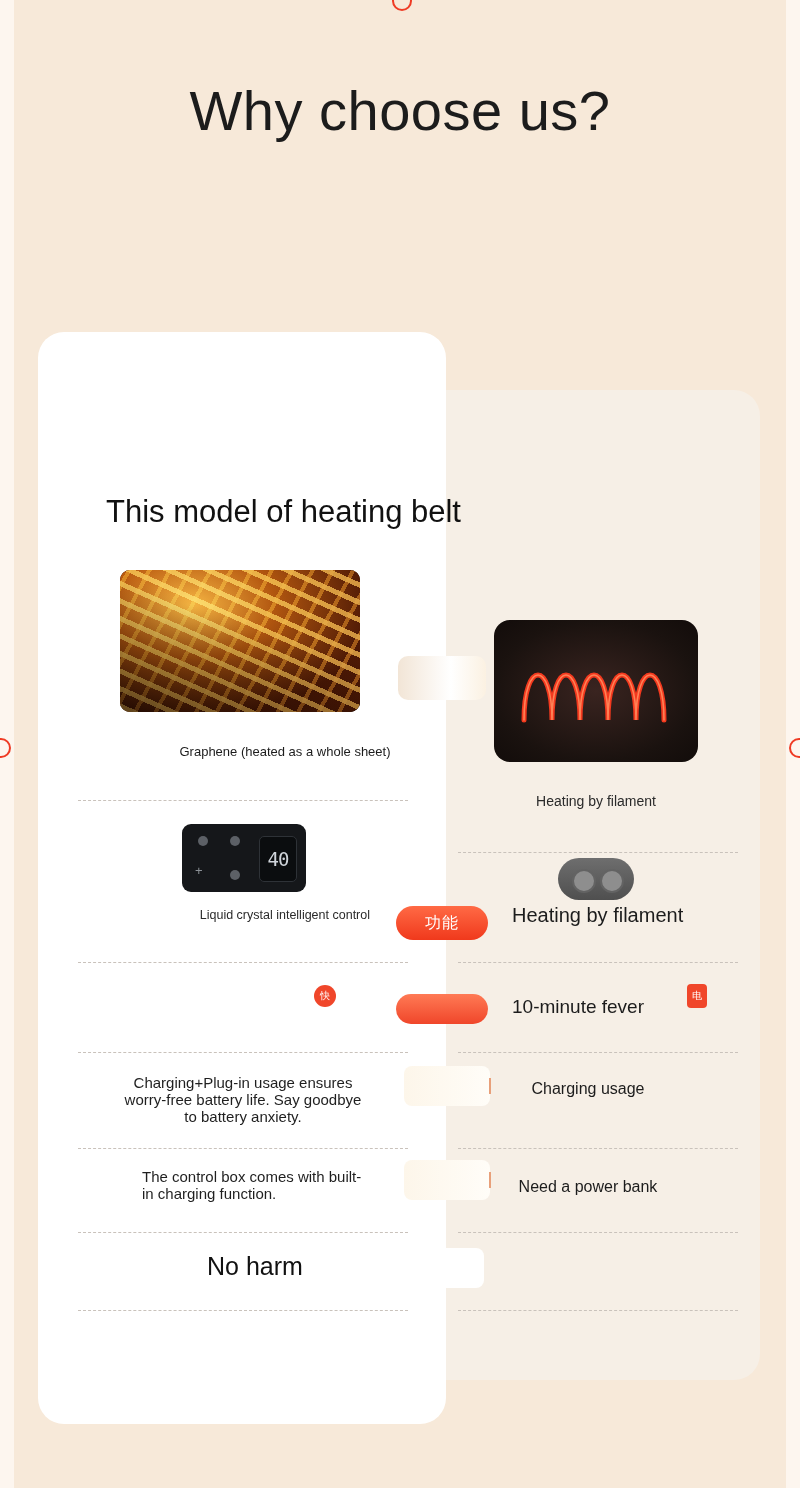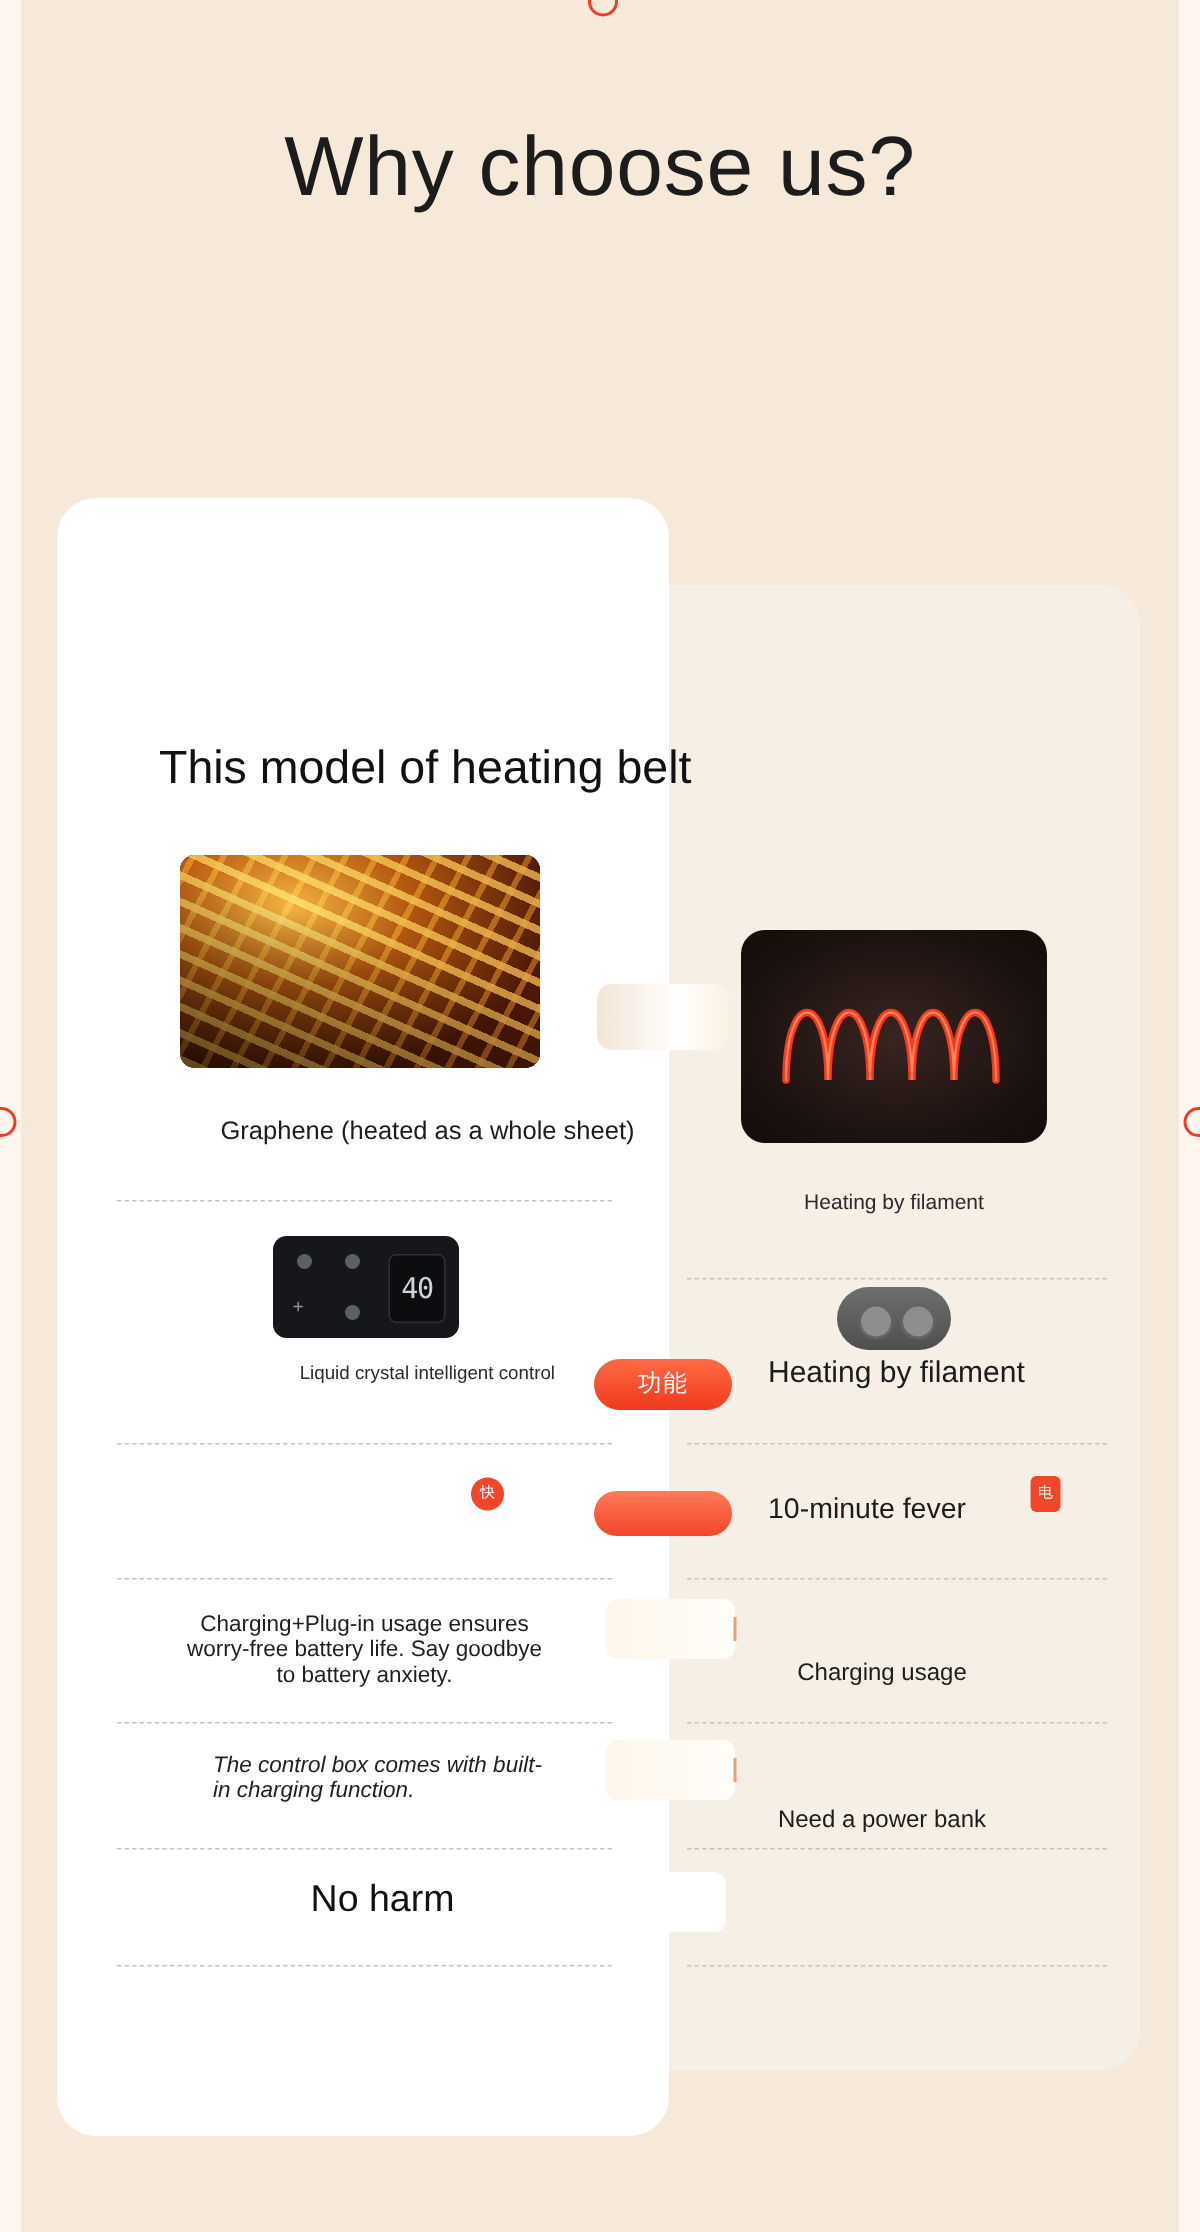--- a/index.html
+++ b/index.html
@@ -129,21 +129,21 @@
     position: absolute; inset: 0;
     background: linear-gradient(200deg, rgba(0,0,0,0) 40%, rgba(0,0,0,0.55) 100%);
   }
 
   .caption-graphene {
     position: absolute;
     left: 100px;
     top: 744px;
     width: 370px;
     text-align: center;
-    font-size: 17px;
+    font-size: 13px;
     color: #1c1c1c;
   }
 
   
   .filament-img {
     position: absolute;
     left: 494px;
     top: 620px;
     width: 204px;
     height: 142px;
@@ -333,21 +333,20 @@
     font-size: 15px;
     line-height: 17px;
     color: #1f1f1f;
   }
   .text-right-md {
     position: absolute;
     width: 280px;
     text-align: center;
     font-size: 16px;
     color: #1c1c1c;
-    margin-top: 27px;
   }
 
   .no-harm {
     position: absolute;
     left: 120px;
     top: 1252px;
     width: 270px;
     text-align: center;
     font-size: 25px;
     color: #111;
@@ -421,21 +420,21 @@
   <div class="dash r" style="top:1052px"></div>
 
   <div class="text-left-sm" style="left:118px; top:1074px;">Charging+Plug-in usage ensures worry-free battery life. Say goodbye to battery anxiety.</div>
   <div class="blob b2"></div>
   <div class="tick t1"></div>
   <div class="text-right-md" style="left:448px; top:1080px;">Charging usage</div>
 
   <div class="dash l" style="top:1148px"></div>
   <div class="dash r" style="top:1148px"></div>
 
-  <div class="text-left-sm" style="left:118px; top:1168px; text-align:left; padding-left:24px; box-sizing:border-box;font-style:italic;">The control box comes with built-in charging function.</div>
+  <div class="text-left-sm" style="left:118px; top:1168px; text-align:left; padding-left:24px; box-sizing:border-box;">The control box comes with built-in charging function.</div>
   <div class="blob b3"></div>
   <div class="tick t2"></div>
   <div class="text-right-md" style="left:448px; top:1178px;">Need a power bank</div>
 
   <div class="dash l" style="top:1232px"></div>
   <div class="dash r" style="top:1232px"></div>
 
   <div class="no-harm">No harm</div>
   <div class="blob b4"></div>
 

